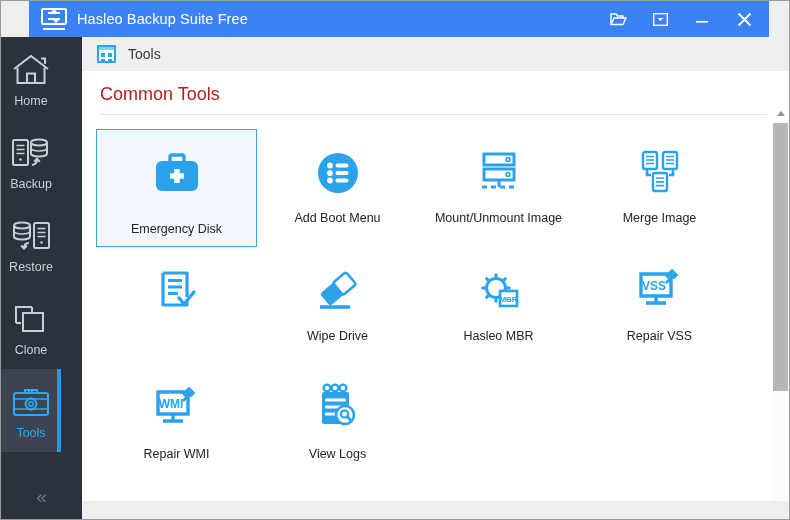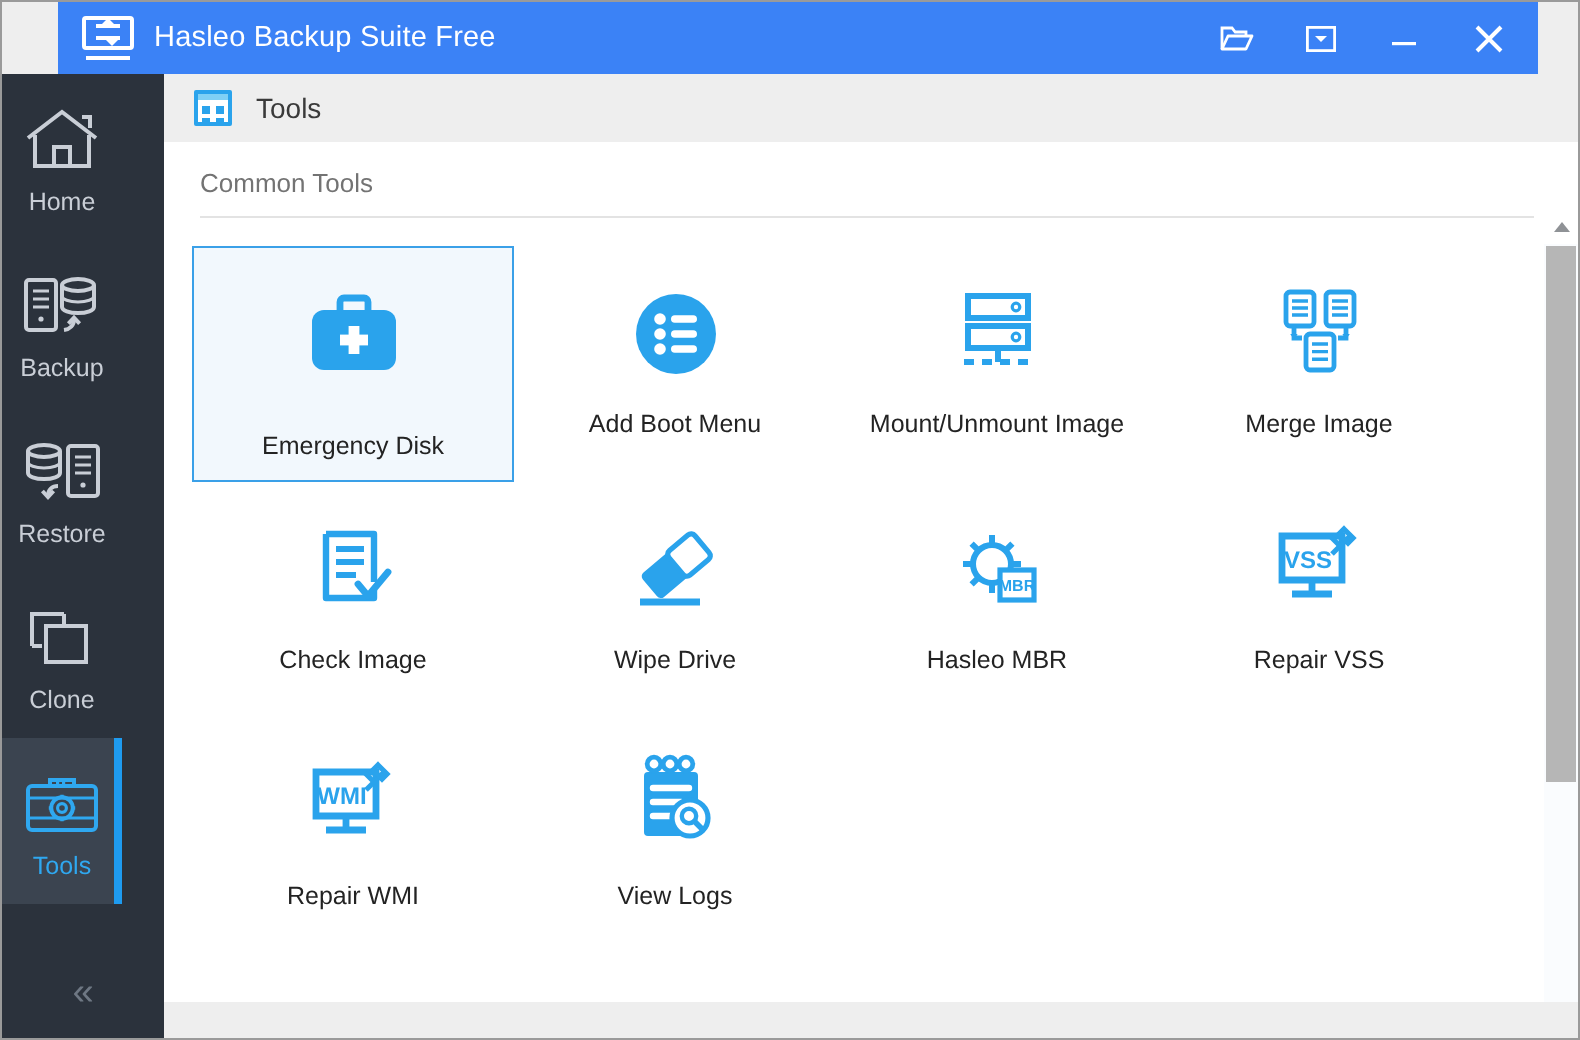--- a/index.html
+++ b/index.html
@@ -111,21 +111,21 @@
   .ph-icon .q1 { left:4px; top:8px; } .ph-icon .q2 { left:11px; top:8px; }
   .ph-icon .q3 { left:4px; top:14px; } .ph-icon .q4 { left:11px; top:14px; }
 
   .panel {
     position: absolute; left: 0; top: 34px;
     width: 707px; height: 430px;
     background: #ffffff;
     overflow: hidden;
   }
   .section-title {
-    font-size: 13px; color: #737373; padding: 13px 0 9px 18px;
+    font-size: 18px; color: #b91c1c; padding: 13px 0 9px 18px;
   }
   .section-rule {
     height: 1px; background: #e3e3e3; margin: 0 22px 0 18px;
   }
 
   .grid {
     display: flex; flex-wrap: wrap;
     padding: 14px 0 0 14px;
     width: 690px;
   }
@@ -365,21 +365,20 @@
         </div>
 
         <div class="tile">
           <div class="t-ico">
             <svg width="54" height="52" viewBox="0 0 54 52">
               <path d="M13 8h24v24M37 36v4H13V8" fill="none" stroke="#2aa3ec" stroke-width="3.2" stroke-linejoin="round"></path>
               <path d="M18 15.5h14M18 22h14M18 28.5h10" stroke="#2aa3ec" stroke-width="3"></path>
               <path d="M29 33l5 6 10-12" fill="none" stroke="#2aa3ec" stroke-width="3.4" stroke-linecap="round" stroke-linejoin="round"></path>
             </svg>
           </div>
-          <div class="t-lbl">Check Image</div>
         </div>
 
         <div class="tile">
           <div class="t-ico">
             <svg width="56" height="52" viewBox="0 0 56 52">
               <g transform="rotate(-40 28 24)">
                 <rect x="11" y="16" width="34" height="16" rx="2.5" fill="#2aa3ec"></rect>
                 <rect x="28" y="16" width="17" height="16" rx="2.5" fill="#ffffff" stroke="#2aa3ec" stroke-width="2.6"></rect>
               </g>
               <path d="M10 42h30" stroke="#2aa3ec" stroke-width="3.6"></path>

